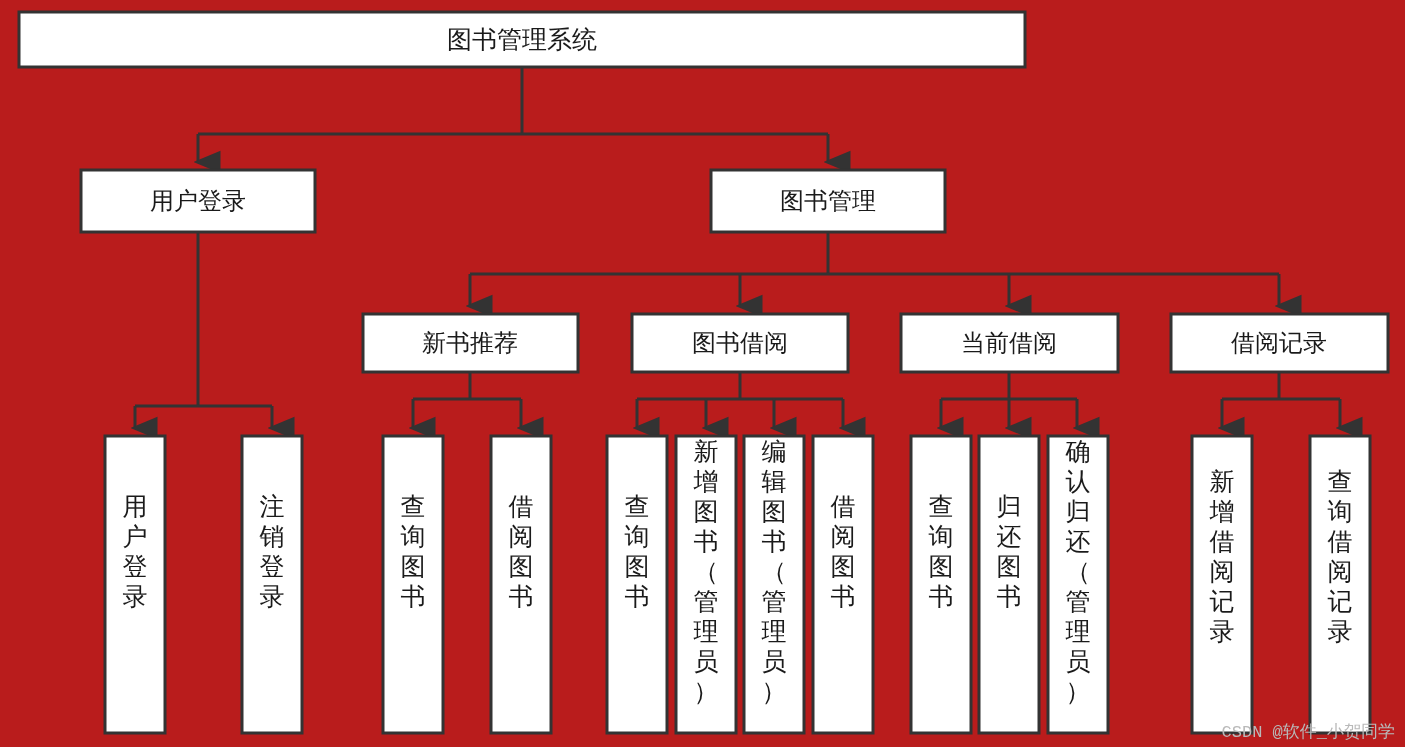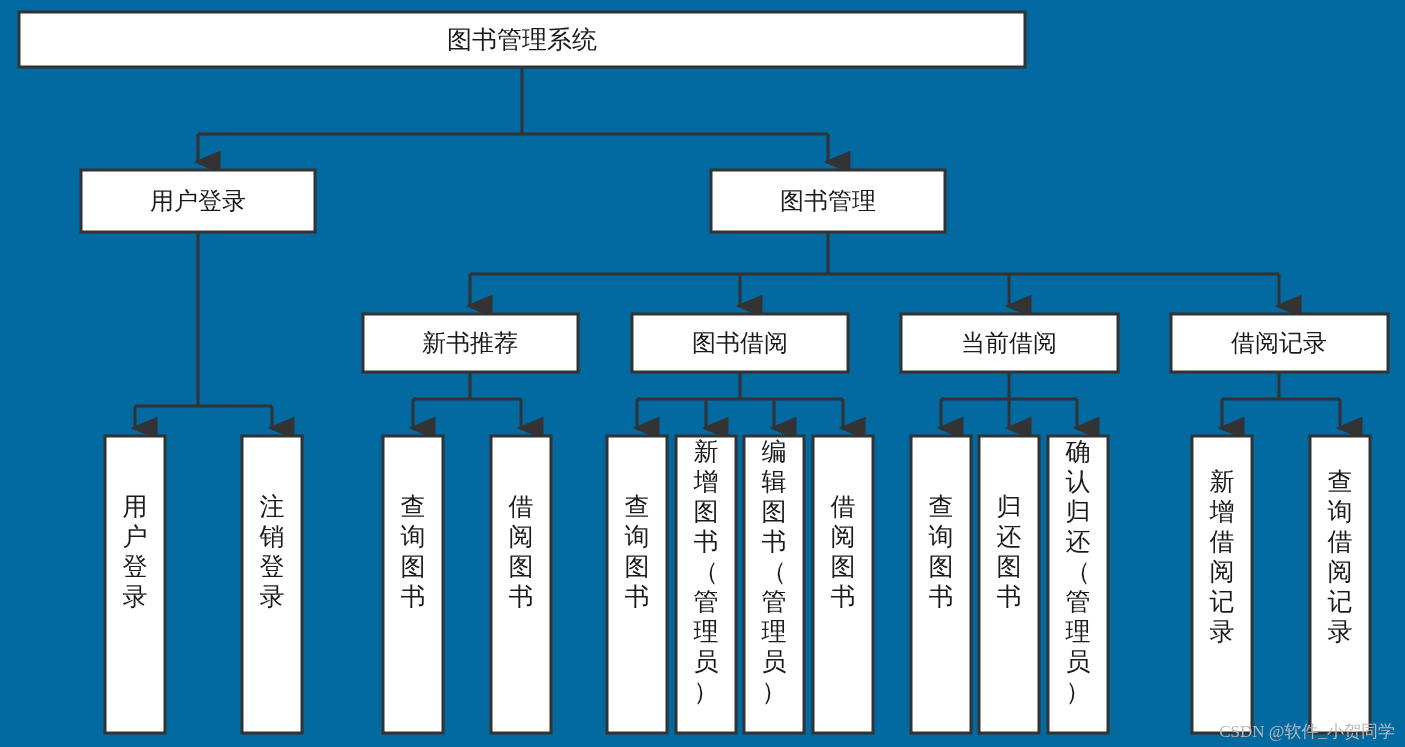--- a/index.html
+++ b/index.html
@@ -7,21 +7,21 @@
     padding: 0;
     background: #ffffff;
   }
   body {
     font-family: "DejaVu Sans", "Liberation Sans", sans-serif;
   }
   #diagram-root {
     position: relative;
     width: 1405px;
     height: 747px;
-    background: #0369a1;
+    background: #b91c1c;
     overflow: hidden;
   }
   svg#flow {
     position: absolute;
     left: 0;
     top: 0;
     width: 1405px;
     height: 747px;
     display: block;
   }
@@ -47,21 +47,21 @@
   }
   .edge {
     stroke: #333333;
     stroke-width: 3;
     fill: none;
   }
   .watermark {
     position: absolute;
     right: 10px;
     bottom: 4px;
-    font-family: Liberation Serif, serif;
+    font-family: Liberation Mono, monospace;
     font-size: 17px;
     color: #b9b9b9;
     white-space: nowrap;
     user-select: none;
   }
 </style>
 </head>
 <body>
 
 <div id="diagram-root">

